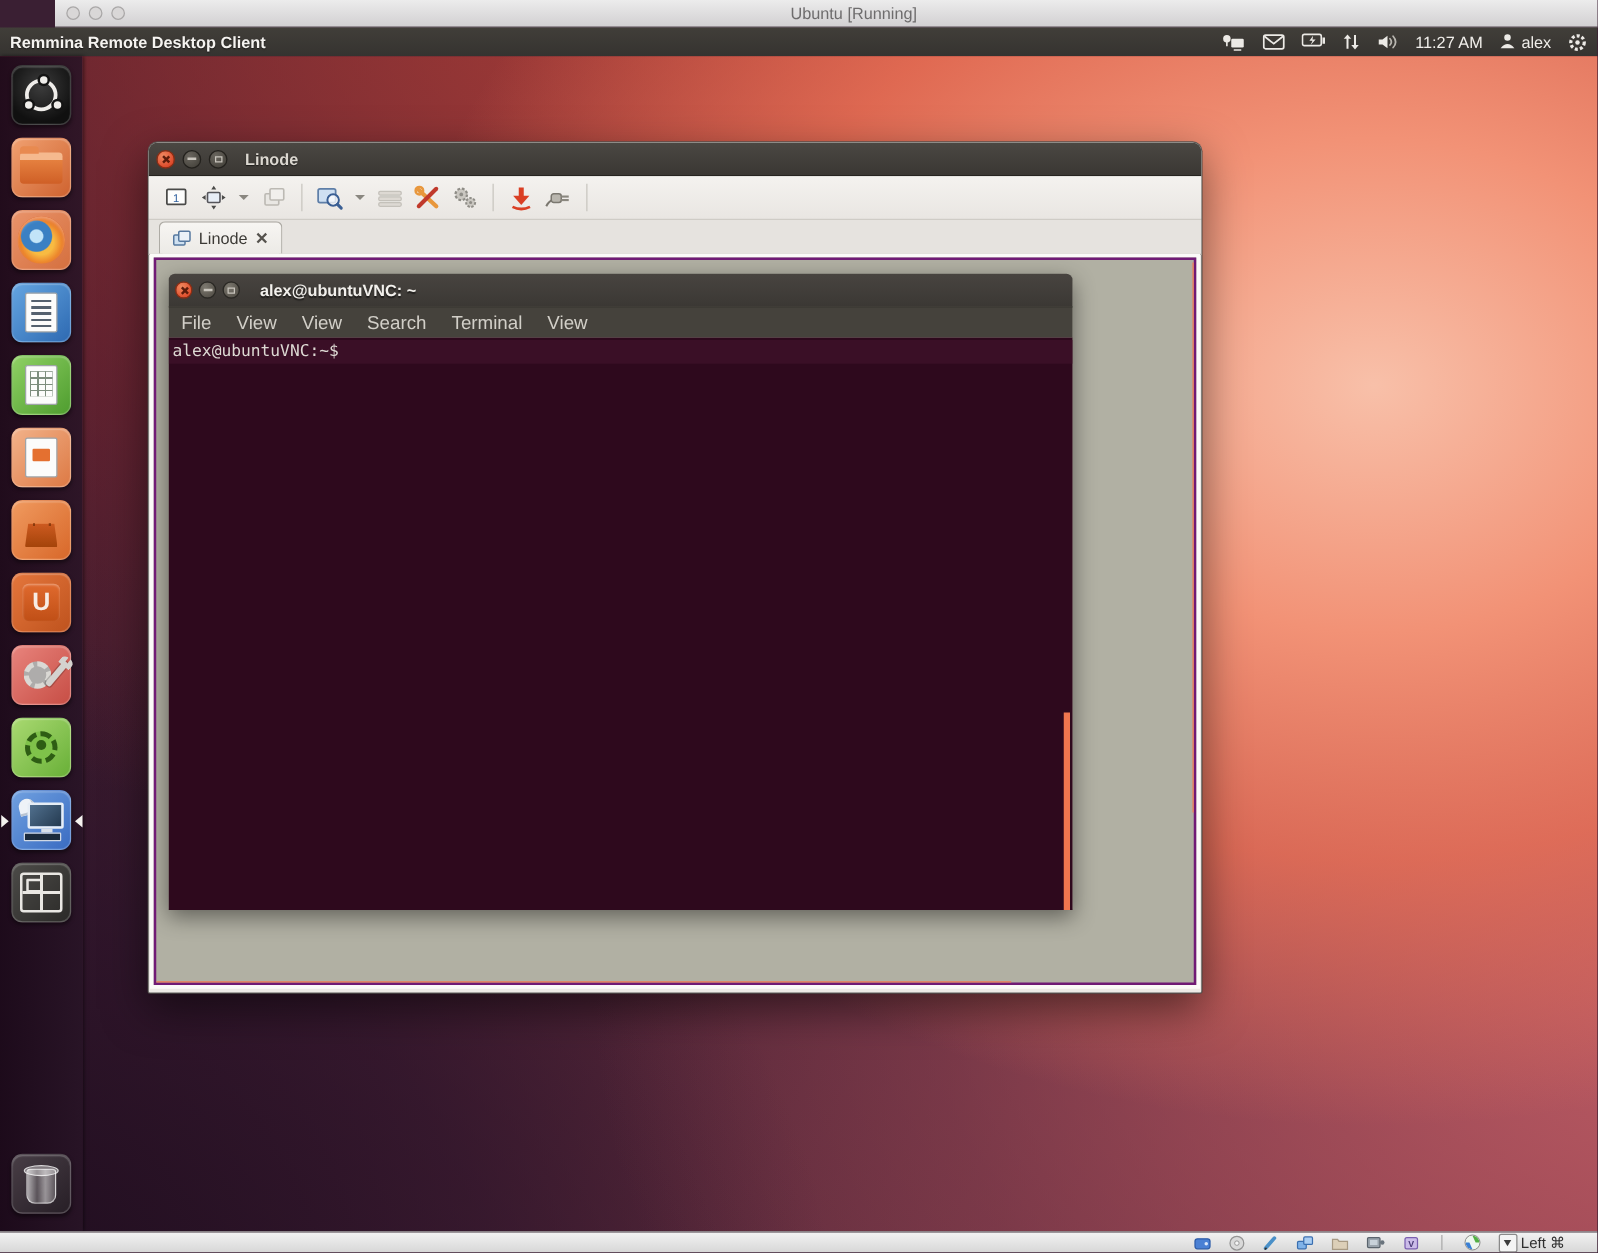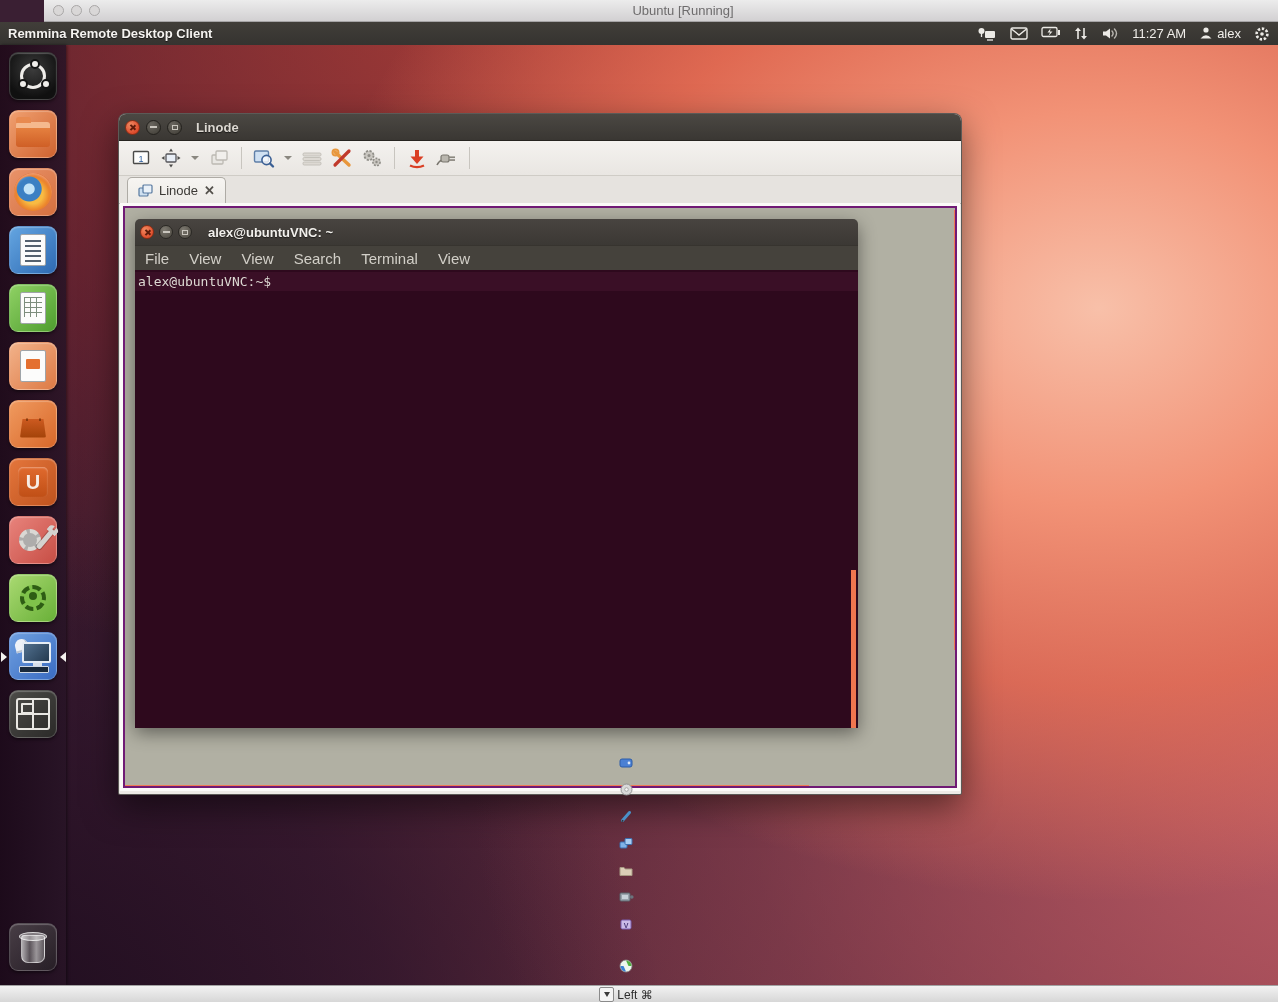--- a/index.html
+++ b/index.html
@@ -235,21 +235,21 @@
   }
   .prompt-row .ptext{font-size:13px;color:#ddd9d3;padding-left:3px;letter-spacing:0;}
   .term-scroll{position:absolute;right:2px;top:300px;width:5px;height:206px;background:#f0764f;}
 
   
   .vboxbar{
     position:absolute;left:0;bottom:0;width:1278px;height:17px;
     background:linear-gradient(to bottom,#f2f2f2,#d7d7d7);
     border-top:1px solid #a2a2a2;box-sizing:border-box;
     display:flex;align-items:center;justify-content:flex-end;
-    padding-right:26px;gap:14px;font-size:11px;color:#2e2e2e;flex-direction:column;
+    padding-right:26px;gap:14px;font-size:11px;color:#2e2e2e;
   }
   .vboxbar svg{display:block;}
   .vb-sep{width:1px;height:12px;background:#aaa;margin:0 3px;}
   .hostkey{display:flex;align-items:center;gap:3px;}
   .hostkey .kb{width:13px;height:13px;border:1px solid #8a8a8a;border-radius:2px;background:#f4f4f4;
     display:flex;align-items:center;justify-content:center;}
   .hostkey .kb i{width:0;height:0;border-left:3.5px solid transparent;border-right:3.5px solid transparent;border-top:5px solid #3c3c3c;}
   .hostkey .klabel{font-size:12px;}
 </style>
 </head>

